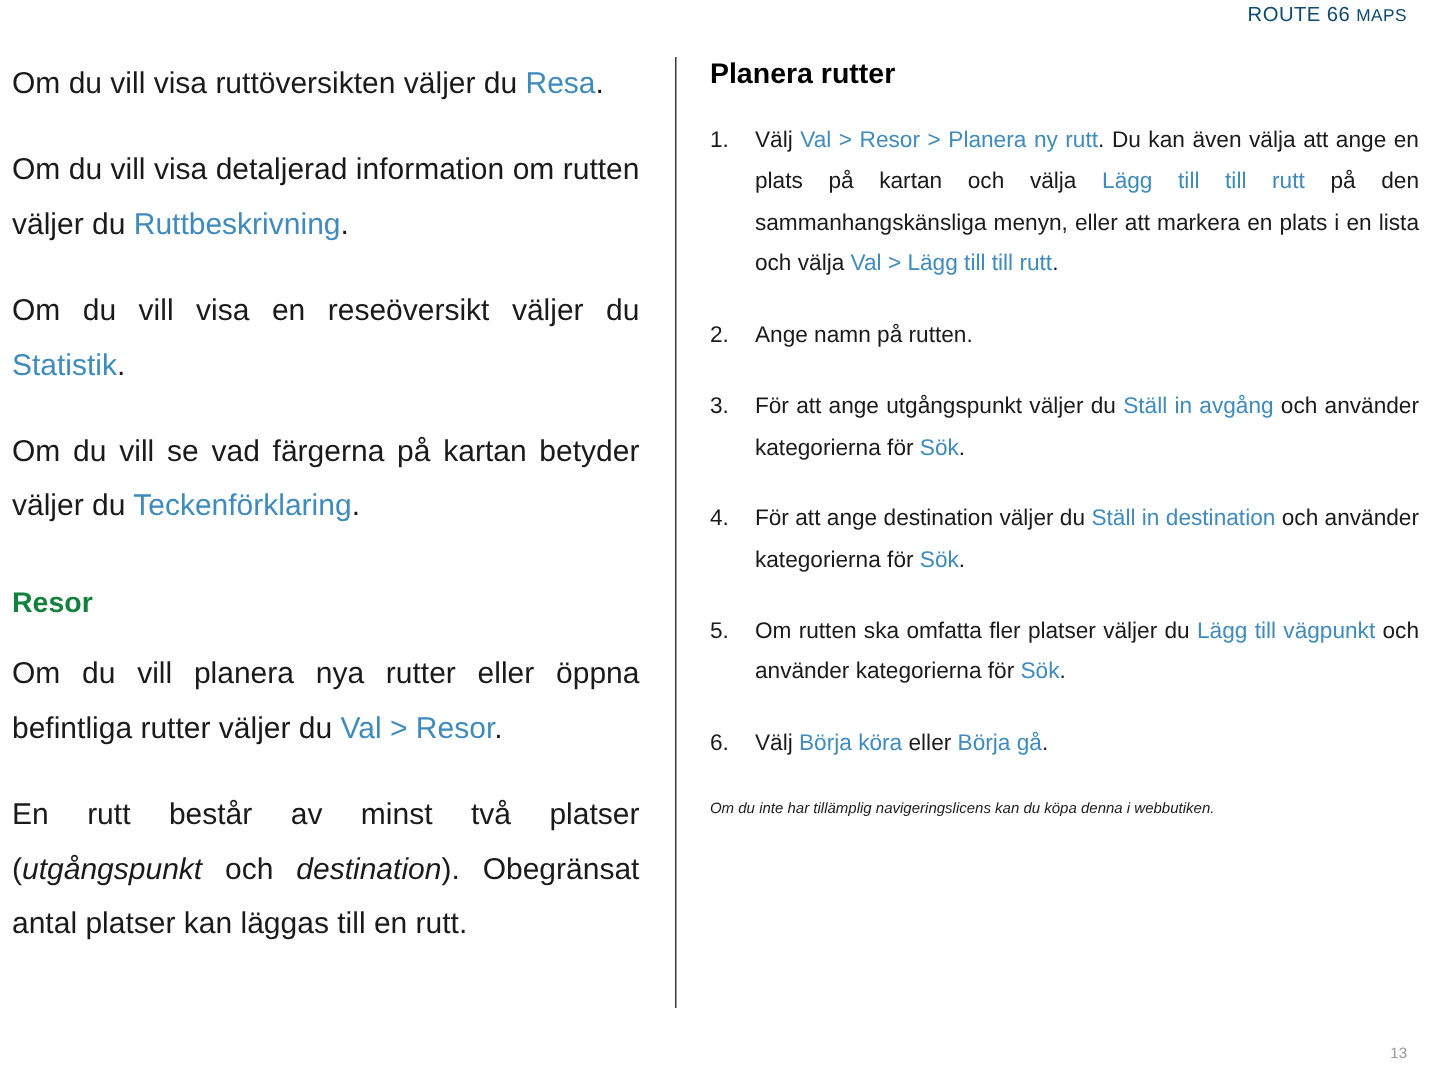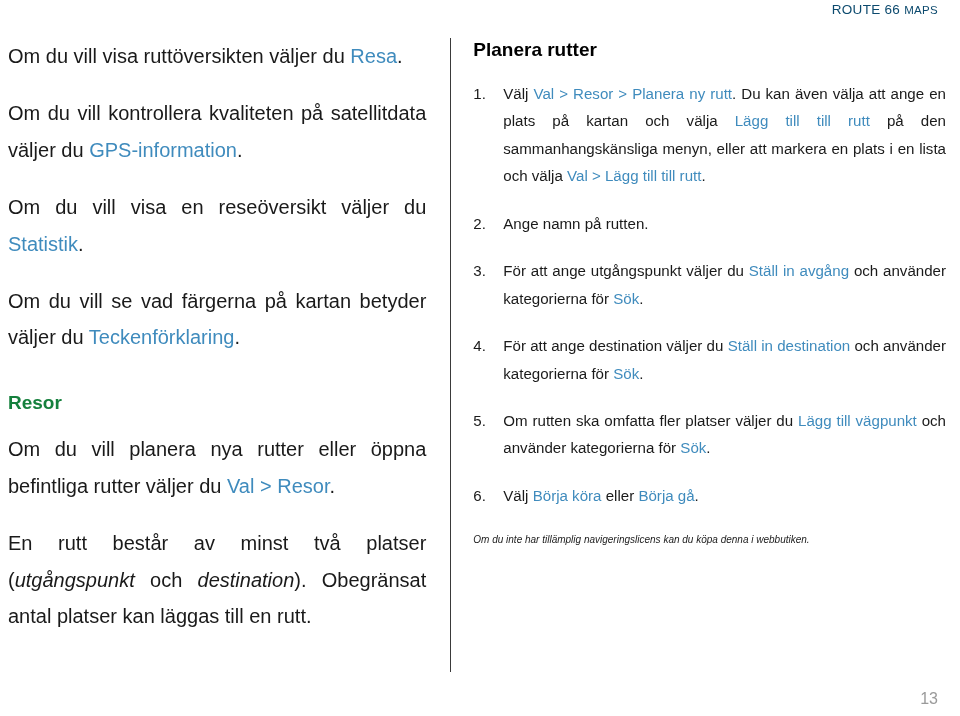--- a/index.html
+++ b/index.html
@@ -144,39 +144,39 @@
     font-style: italic;
     text-align: justify;
     color: #1a1a1a;
   }
 
   
   .page-number {
     position: absolute;
     bottom: 8px;
     right: 22px;
-    font-size: 16px;
+    font-size: 10px;
     color: #9a9a9a;
   }
 </style>
 </head>
 <body>
 
 <div class="page">
 
   <div class="running-header">
     <span>ROUTE 66 </span><span class="smallcaps">MAPS</span>
   </div>
 
   <div class="columns">
 
     <div class="col col-left">
       <div id="left-paras">
           <p class="para"><span>Om du vill visa ruttöversikten väljer du </span><span class="lnk">Resa</span><span>.</span></p>
-          <p class="para"><span>Om du vill kontrollera kvaliteten på satellitdata väljer du </span><span class="lnk">GPS-information</span><span>.</span></p>
+          <p class="para"><span>Om du vill visa detaljerad information om rutten väljer du </span><span class="lnk">Ruttbeskrivning</span><span>.</span></p>
           <p class="para"><span>Om du vill visa en reseöversikt väljer du </span><span class="lnk">Statistik</span><span>.</span></p>
           <p class="para last"><span>Om du vill se vad färgerna på kartan betyder väljer du </span><span class="lnk">Teckenförklaring</span><span>.</span></p>
         </div>
       <h2 class="section-heading">Resor</h2>
       <div id="left-paras-after">
           <p class="para"><span>Om du vill planera nya rutter eller öppna befintliga rutter väljer du </span><span class="lnk">Val &gt; Resor</span><span>.</span></p>
           <p class="para last"><span>En rutt består av minst två platser (</span><em class="it">utgångspunkt</em><span> och </span><em class="it">destination</em><span>). Obegränsat antal platser kan läggas till en rutt.</span></p>
         </div>
     </div>
 

